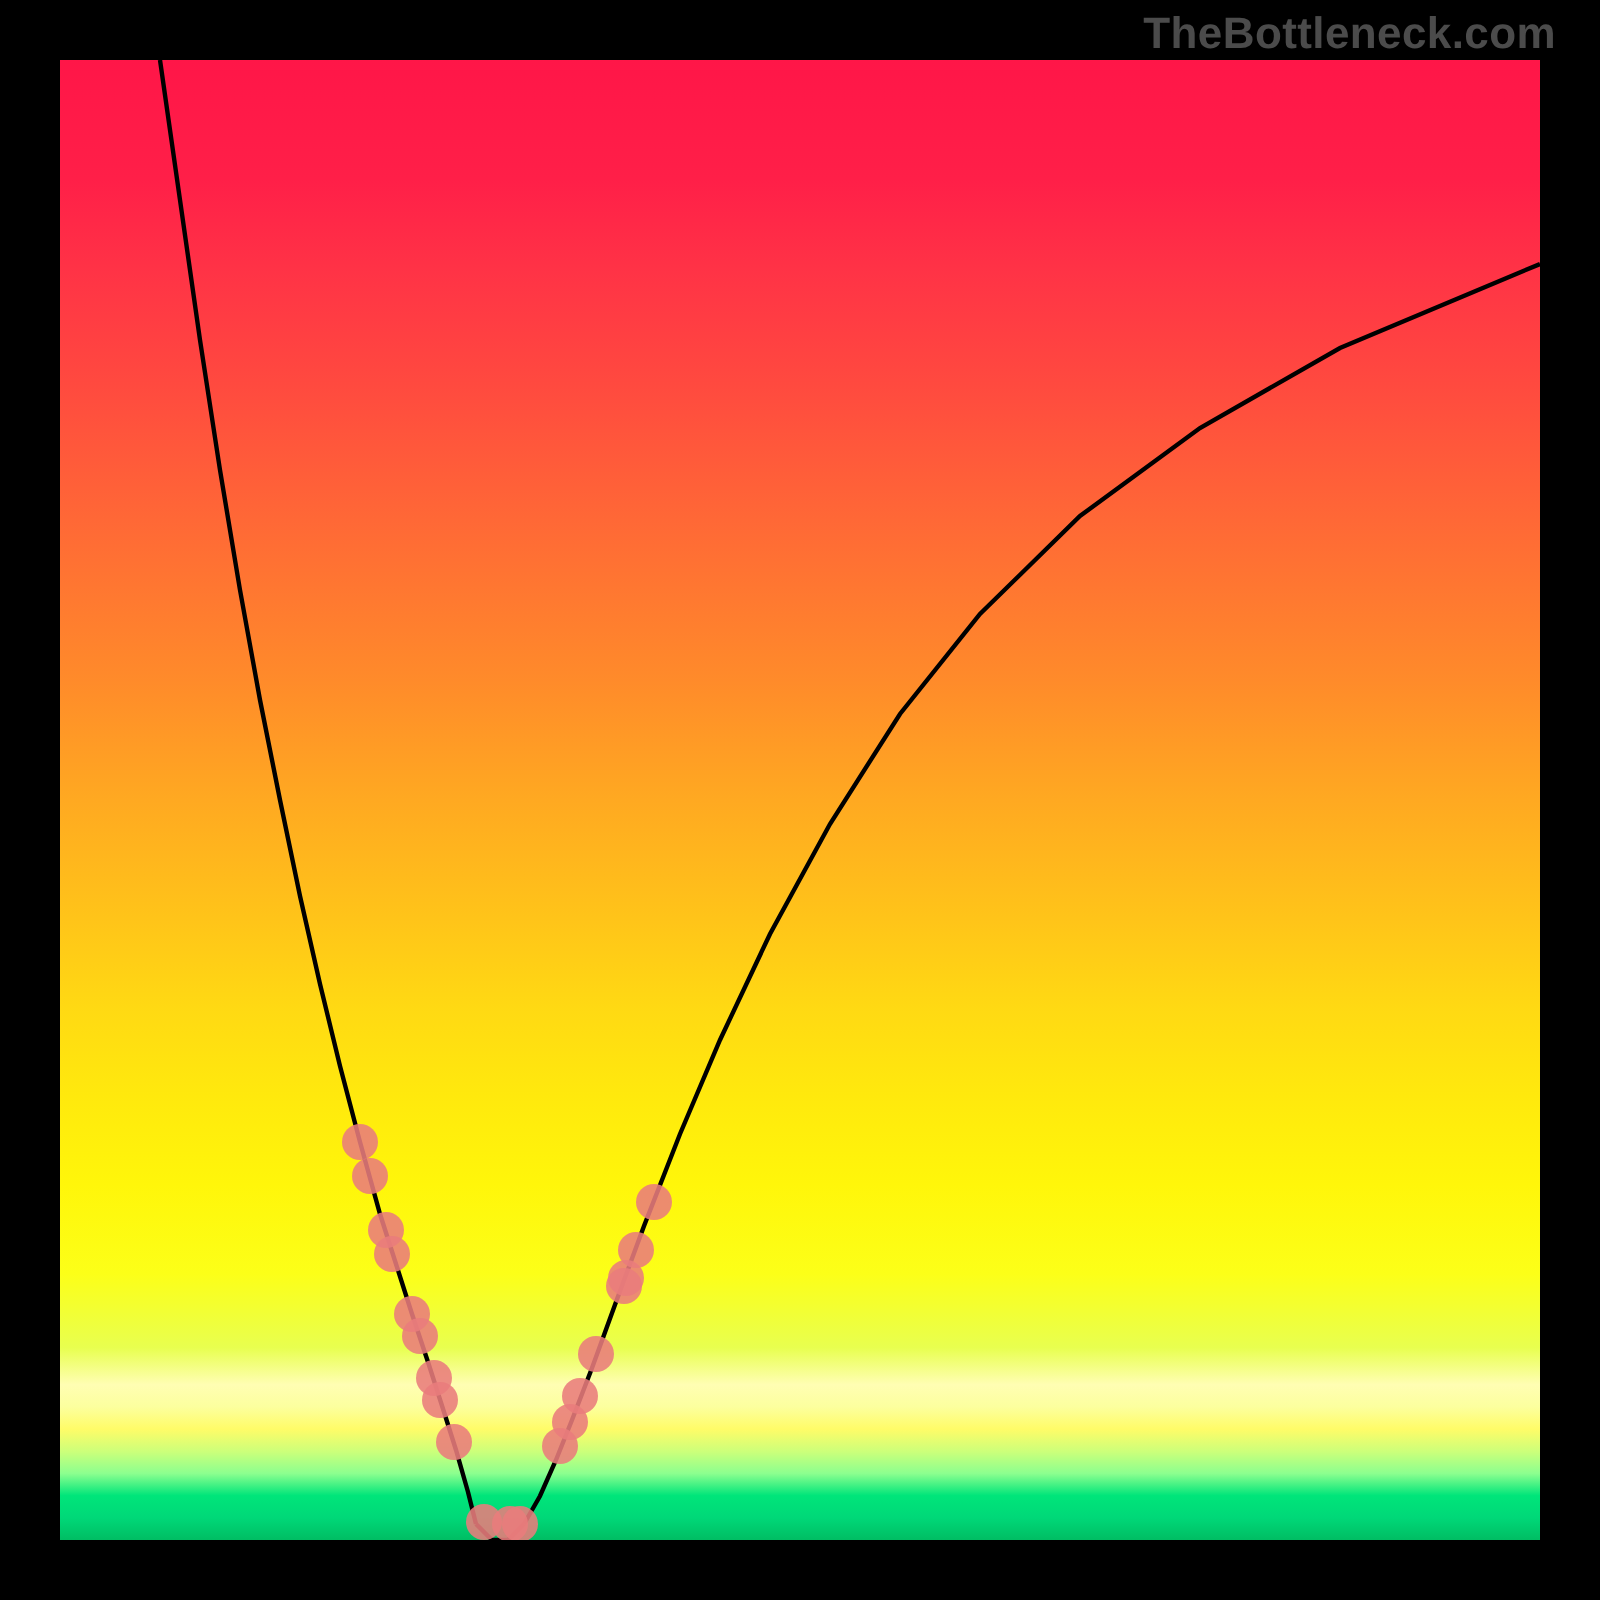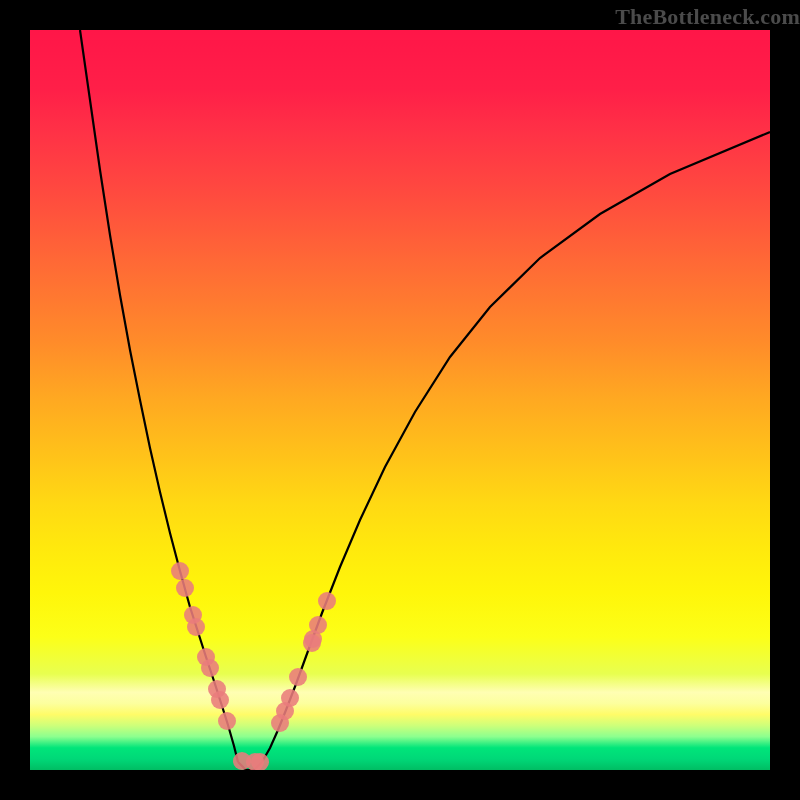--- a/index.html
+++ b/index.html
@@ -44,22 +44,22 @@
       #00bd63 100%
     );
   }
   .curves {
     position: absolute;
     inset: 0;
   }
   .watermark {
     position: absolute;
     top: 4px;
-    right: 0;
-    font-family: Liberation Serif, serif;
+    right: 22px;
+    font-family: Liberation Sans, sans-serif;
     font-size: 22px;
     font-weight: 600;
     color: #4b4b4b;
     letter-spacing: 0.2px;
   }
 </style>
 </head>
 <body>
 
 <div class="frame">

